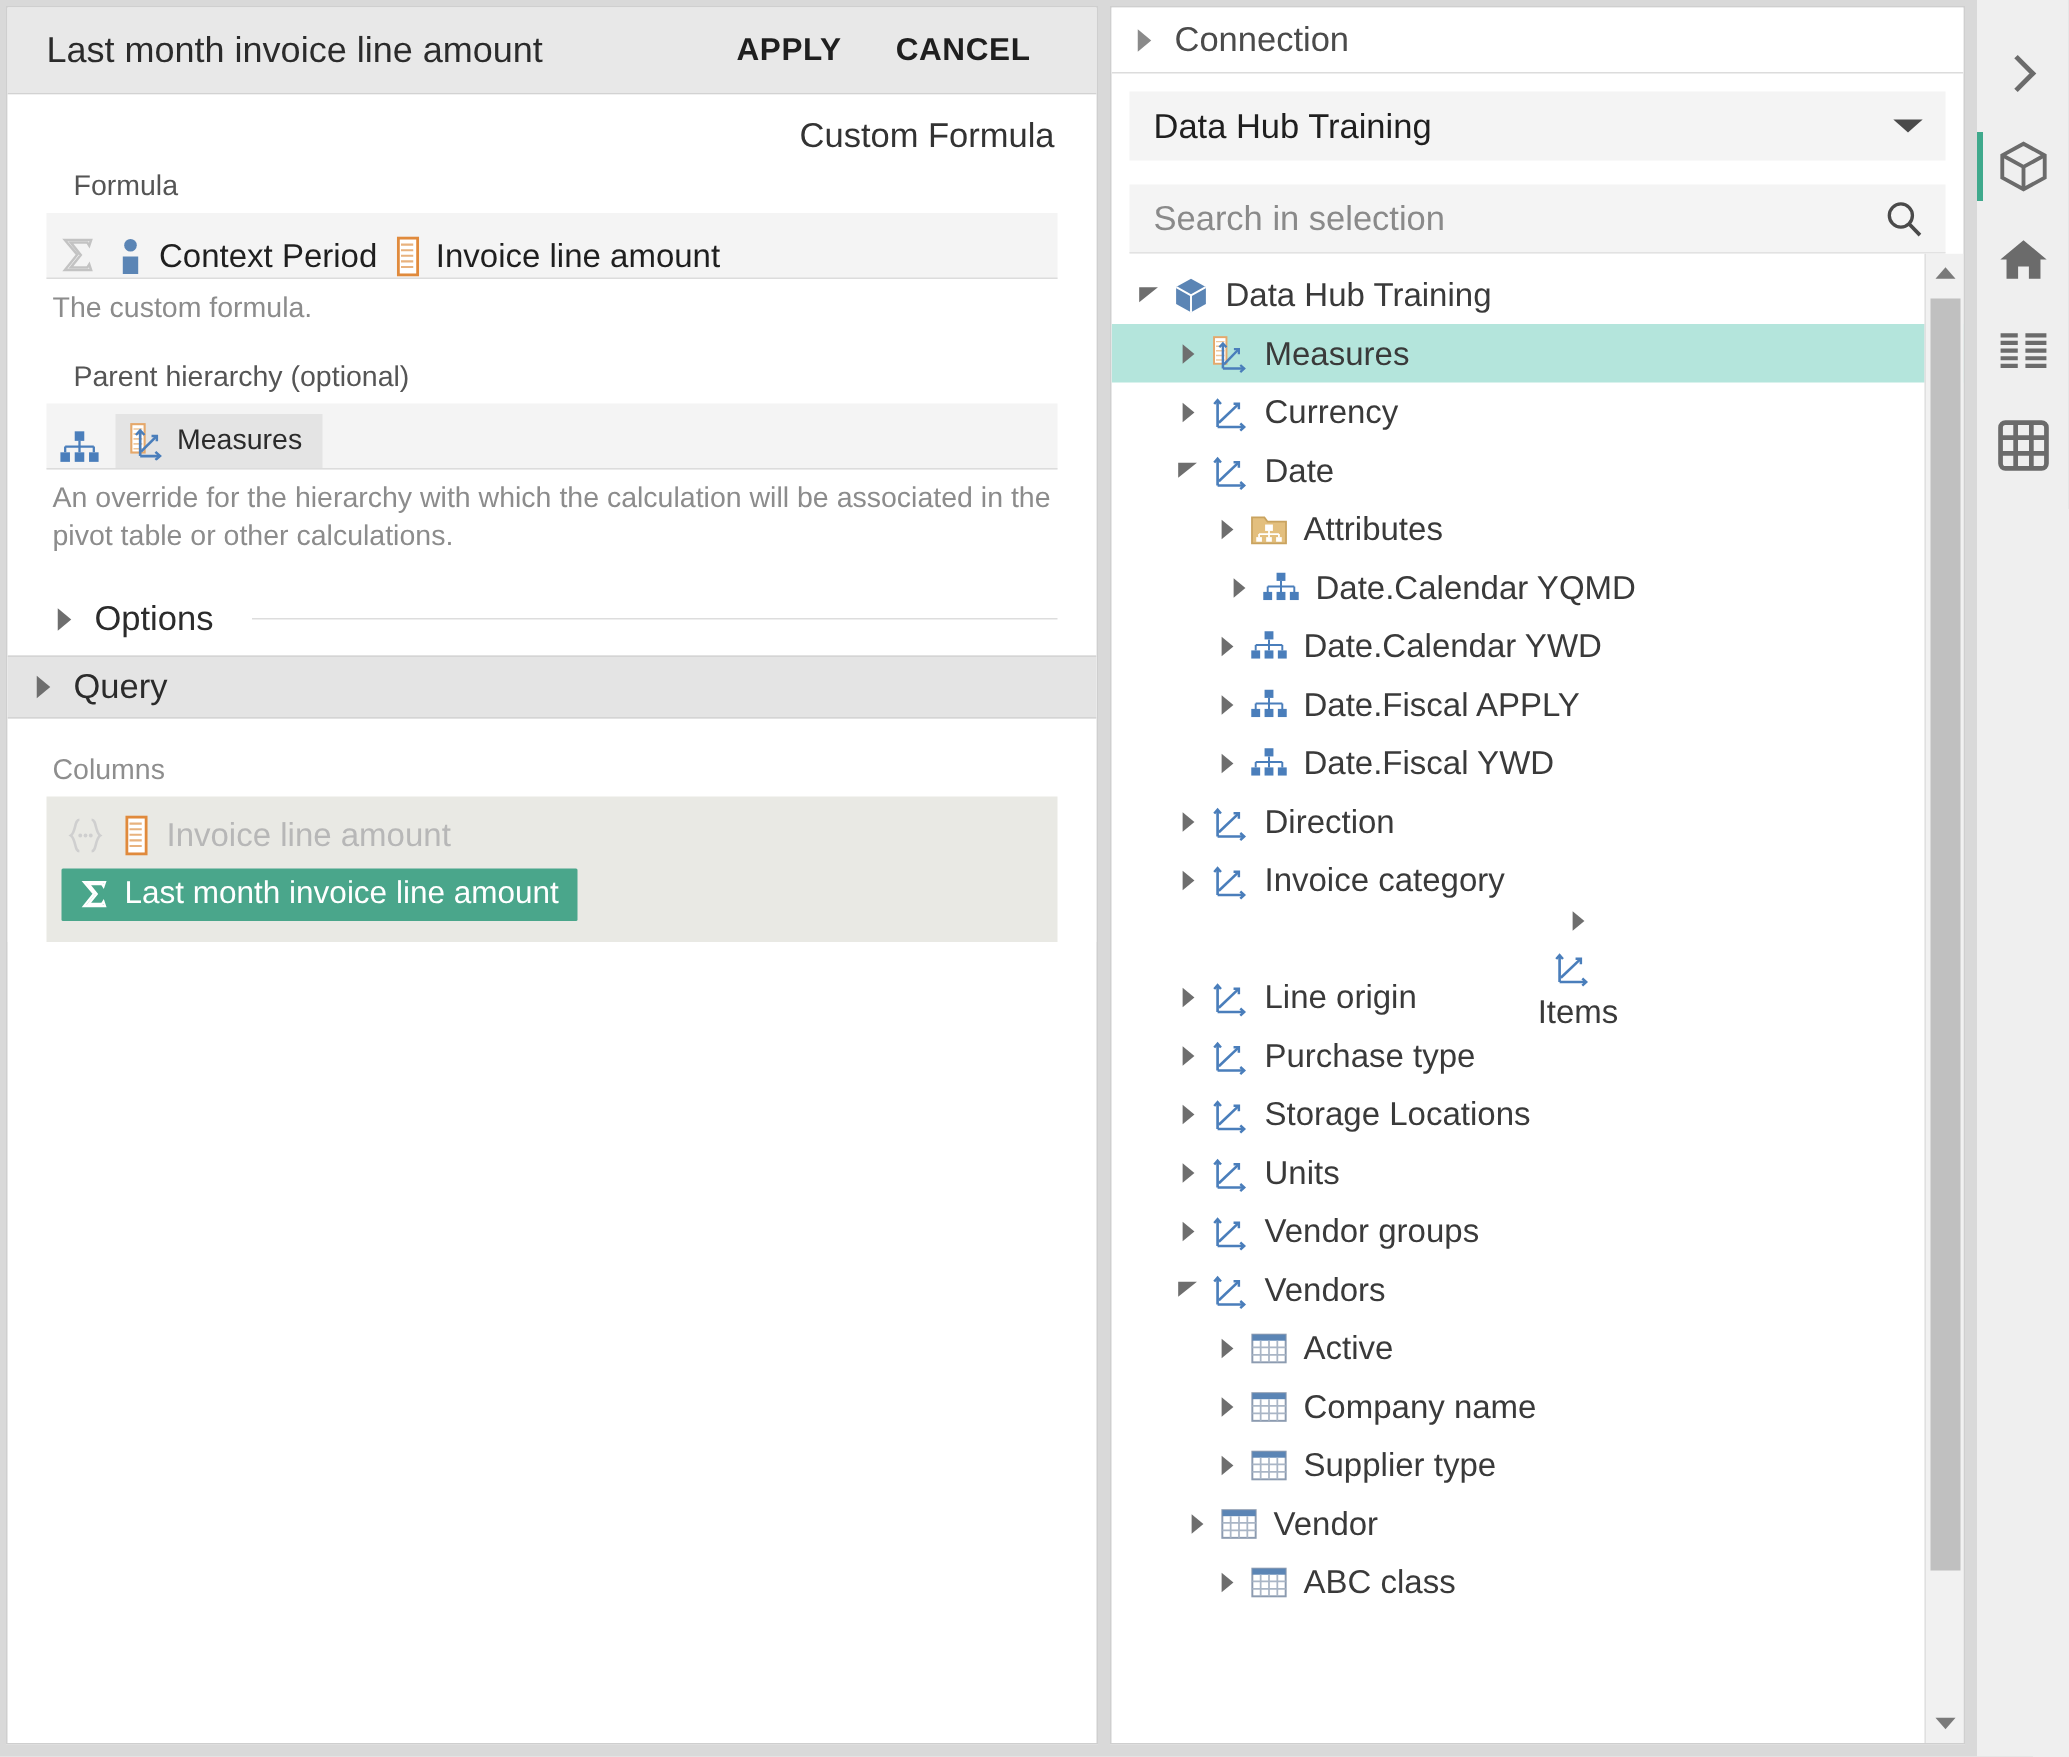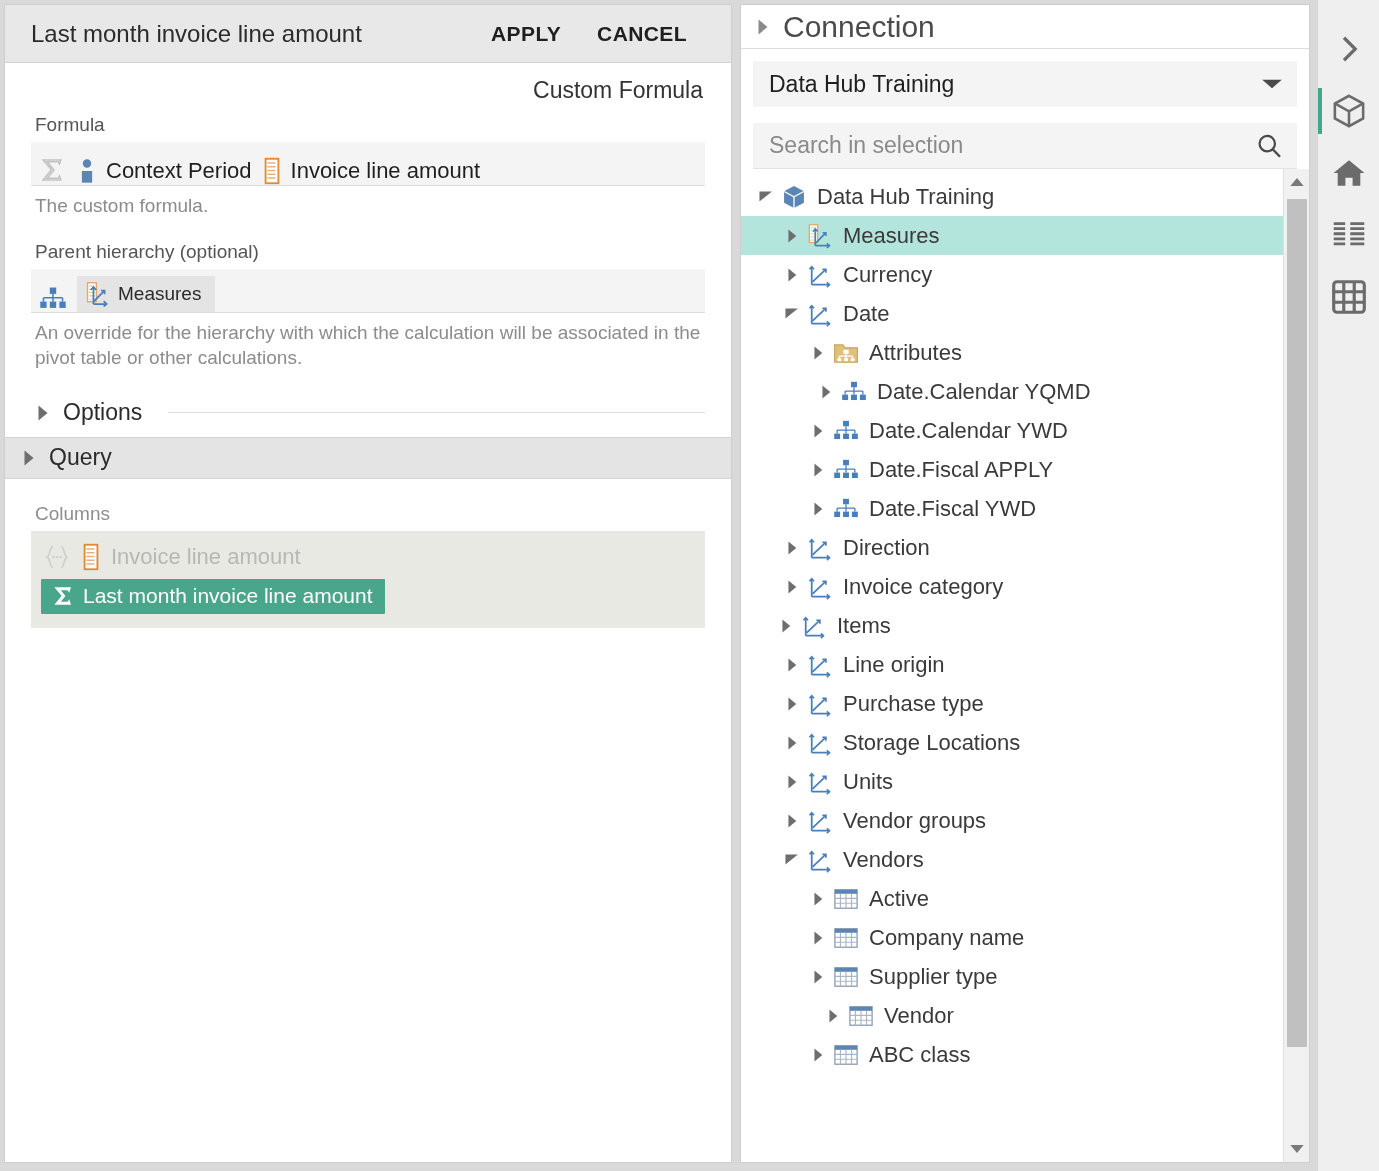--- a/index.html
+++ b/index.html
@@ -39,21 +39,21 @@
   }
 
   .lp-body { flex: 0 0 auto; padding: 0 0 0 0; background: #fff; }
 
   .custom-formula-label {
     text-align: right; font-size: 23px; color: #333;
     padding: 14px 28px 10px 0;
   }
 
   .field-label {
-    font-size: 19px; color: #555; padding: 0 0 6px 30px;
+    font-size: 19px; color: #555; padding: 0 0 6px 44px;
   }
   .field-box {
     margin: 0 26px 0 26px;
     background: #f4f4f4;
     border-bottom: 1px solid #dcdcdc;
     min-height: 44px;
     display: flex; align-items: flex-end;
     padding: 0 8px 0 6px;
     gap: 0px;
   }
@@ -117,21 +117,21 @@
     background: #ffffff;
     border: 1px solid #cfcfcf;
     display: flex; flex-direction: column; overflow: hidden;
   }
   .rp-section-head {
     height: 44px; display: flex; align-items: center; gap: 12px;
     padding-left: 14px; background: #ededed;
     border-bottom: 1px solid #dcdcdc;
   }
   .rp-section-head.plain { background: #ffffff; }
-  .rp-section-title { font-size: 30px; color: #4b4b4b; }
+  .rp-section-title { font-size: 23px; color: #4b4b4b; }
   .rp-head-icons { margin-left: auto; display: flex; gap: 14px; padding-right: 16px; }
 
   .rp-controls { padding: 12px 12px 0 12px; }
   .select-box {
     background: #f4f4f4; height: 46px;
     display: flex; align-items: center; padding: 0 14px 0 16px;
     margin-bottom: 16px;
   }
   .select-value { font-size: 23px; color: #1f1f1f; }
   .select-arrow { margin-left: auto; }
@@ -533,21 +533,21 @@
               <svg width="26" height="26" viewBox="0 0 22 22">
                 <path d="M4 19.2V4.4M4 19.2h15" fill="none" stroke="#4a7ebb" stroke-width="1.5"></path>
                 <path d="M2.1 6.2L4 4l1.9 2.2" fill="none" stroke="#4a7ebb" stroke-width="1.4"></path>
                 <path d="M16.8 17.2l2.2 2-2.2 2" fill="none" stroke="#4a7ebb" stroke-width="1.4"></path>
                 <path d="M4.7 16.8L15.6 6.4" stroke="#4a7ebb" stroke-width="1.5"></path>
                 <path d="M13 6.1h3v3" fill="none" stroke="#4a7ebb" stroke-width="1.4"></path>
               </svg>
             </span>
             <span class="tree-label">Invoice category</span>
           </div>
-          <div class="tree-row" style="padding-left: 32px;">
+          <div class="tree-row" style="padding-left: 54px; flex-direction: column;">
             <span class="tree-caret">
               <svg width="15" height="16" viewBox="0 0 10 11">
                 <path d="M2.2 1l5.4 4.5-5.4 4.5z" fill="#6e6e6e"></path>
               </svg>
             </span>
             <span class="tree-icon">
               <svg width="26" height="26" viewBox="0 0 22 22">
                 <path d="M4 19.2V4.4M4 19.2h15" fill="none" stroke="#4a7ebb" stroke-width="1.5"></path>
                 <path d="M2.1 6.2L4 4l1.9 2.2" fill="none" stroke="#4a7ebb" stroke-width="1.4"></path>
                 <path d="M16.8 17.2l2.2 2-2.2 2" fill="none" stroke="#4a7ebb" stroke-width="1.4"></path>
@@ -697,21 +697,21 @@
             </span>
             <span class="tree-icon">
               <svg width="26" height="24" viewBox="0 0 22 20">
                 <rect x="1.6" y="2.2" width="18.8" height="15.6" fill="#fff" stroke="#8c9bb0" stroke-width="1.1"></rect>
                 <rect x="1.6" y="2.2" width="18.8" height="3.4" fill="#5b85b5"></rect>
                 <path d="M6.3 5.6v12.2M11 5.6v12.2M15.7 5.6v12.2M1.6 9.4h18.8M1.6 13.6h18.8" stroke="#aab6c6" stroke-width="1"></path>
               </svg>
             </span>
             <span class="tree-label">Supplier type</span>
           </div>
-          <div class="tree-row" style="padding-left: 79px;">
+          <div class="tree-row" style="padding-left: 44px;">
             <span class="tree-caret">
               <svg width="15" height="16" viewBox="0 0 10 11">
                 <path d="M2.2 1l5.4 4.5-5.4 4.5z" fill="#6e6e6e"></path>
               </svg>
             </span>
             <span class="tree-icon">
               <svg width="26" height="24" viewBox="0 0 22 20">
                 <rect x="1.6" y="2.2" width="18.8" height="15.6" fill="#fff" stroke="#8c9bb0" stroke-width="1.1"></rect>
                 <rect x="1.6" y="2.2" width="18.8" height="3.4" fill="#5b85b5"></rect>
                 <path d="M6.3 5.6v12.2M11 5.6v12.2M15.7 5.6v12.2M1.6 9.4h18.8M1.6 13.6h18.8" stroke="#aab6c6" stroke-width="1"></path>

